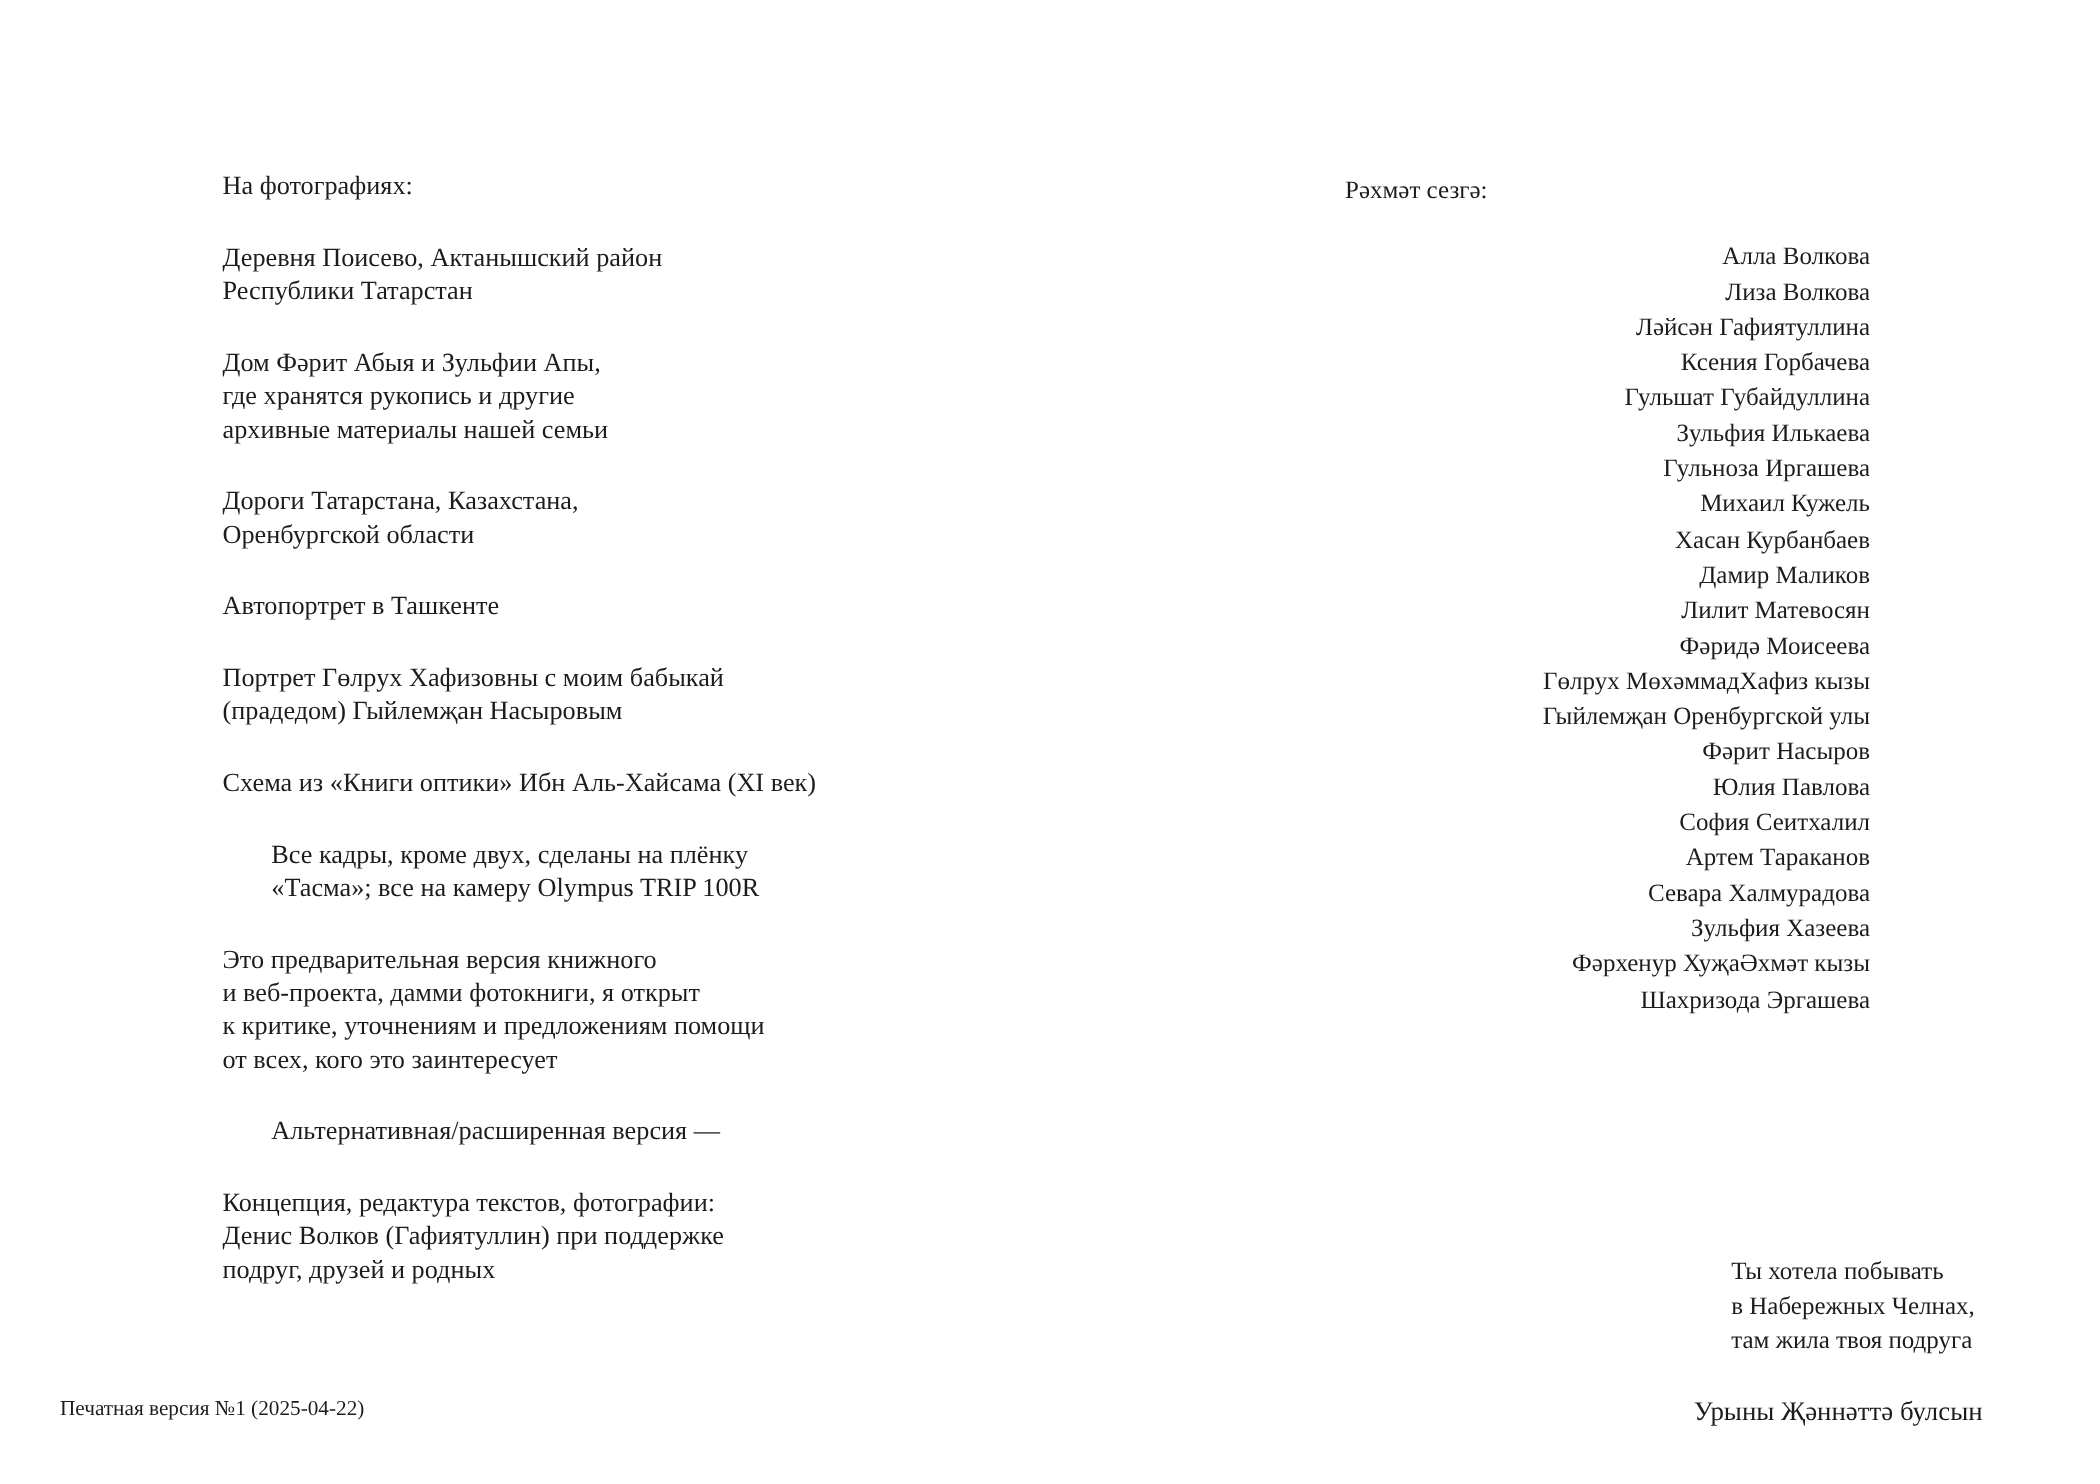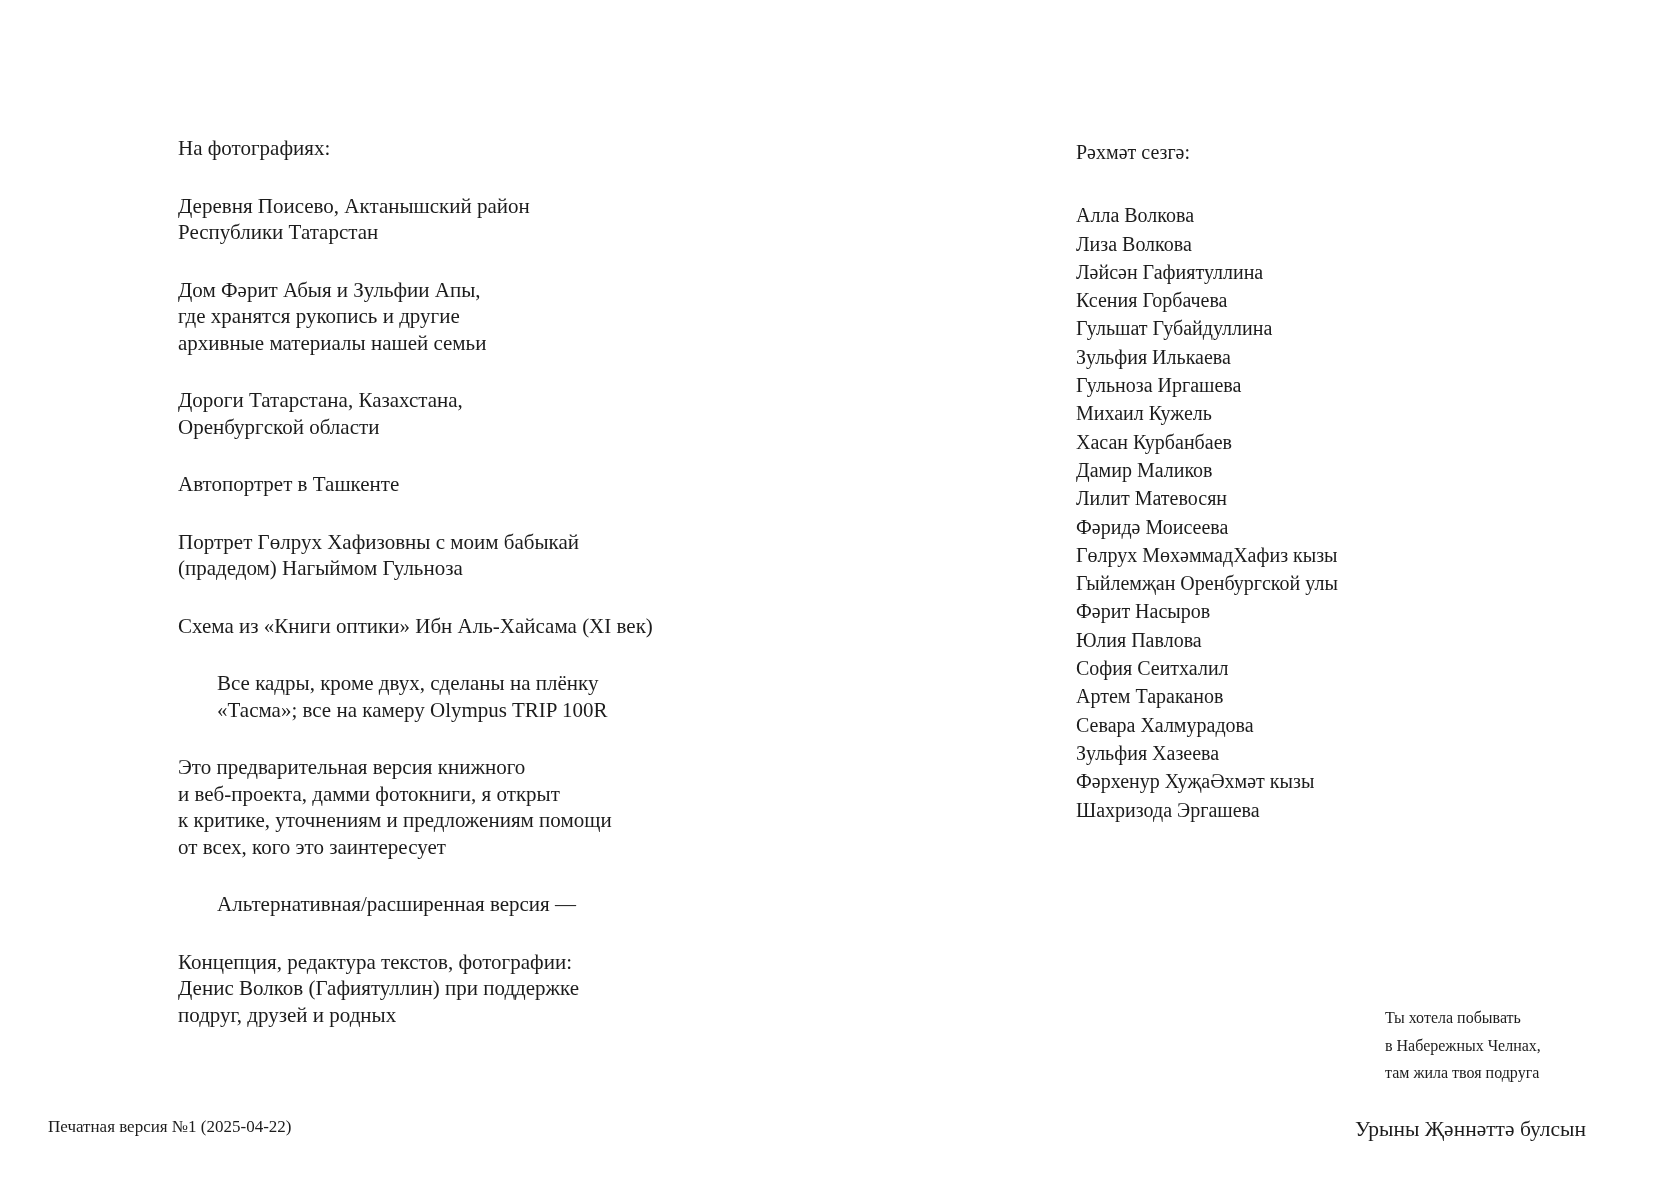--- a/index.html
+++ b/index.html
@@ -33,29 +33,30 @@
   
   .right-column {
     position: absolute;
     left: 1076px;
     top: 138px;
     width: 420px;
     font-size: 20px;
     line-height: 28.3px;
   }
   .names-list {
-    margin-top: 35px;
+    margin-top: 25px;
+    text-align: right;
   }
   
   .memorial-note {
     position: absolute;
     left: 1385px;
     top: 1004px;
     width: 280px;
-    font-size: 16px;
+    font-size: 20px;
     line-height: 27.5px;
   }
   .dedication {
     position: absolute;
     left: 1355px;
     top: 1116px;
     width: 280px;
     font-size: 21.5px;
     line-height: 27.5px;
   }
@@ -89,21 +90,21 @@
     <div class="cap-line">Дороги Татарстана, Казахстана,</div>
     <div class="cap-line">Оренбургской области</div>
   </div>
 
   <div class="caption-block">
     <div class="cap-line">Автопортрет в Ташкенте</div>
   </div>
 
   <div class="caption-block">
     <div class="cap-line">Портрет Гөлрух Хафизовны с моим бабыкай</div>
-    <div class="cap-line">(прадедом) Нагыймом Гульноза</div>
+    <div class="cap-line">(прадедом) Гыйлемҗан Насыровым</div>
   </div>
 
   <div class="caption-block">
     <div class="cap-line">Схема из «Книги оптики» Ибн Аль-Хайсама (XI век)</div>
   </div>
 
   <div class="caption-block indent">
     <div class="cap-line">Все кадры, кроме двух, сделаны на плёнку</div>
     <div class="cap-line">«Тасма»; все на камеру Olympus TRIP 100R</div>
   </div>

